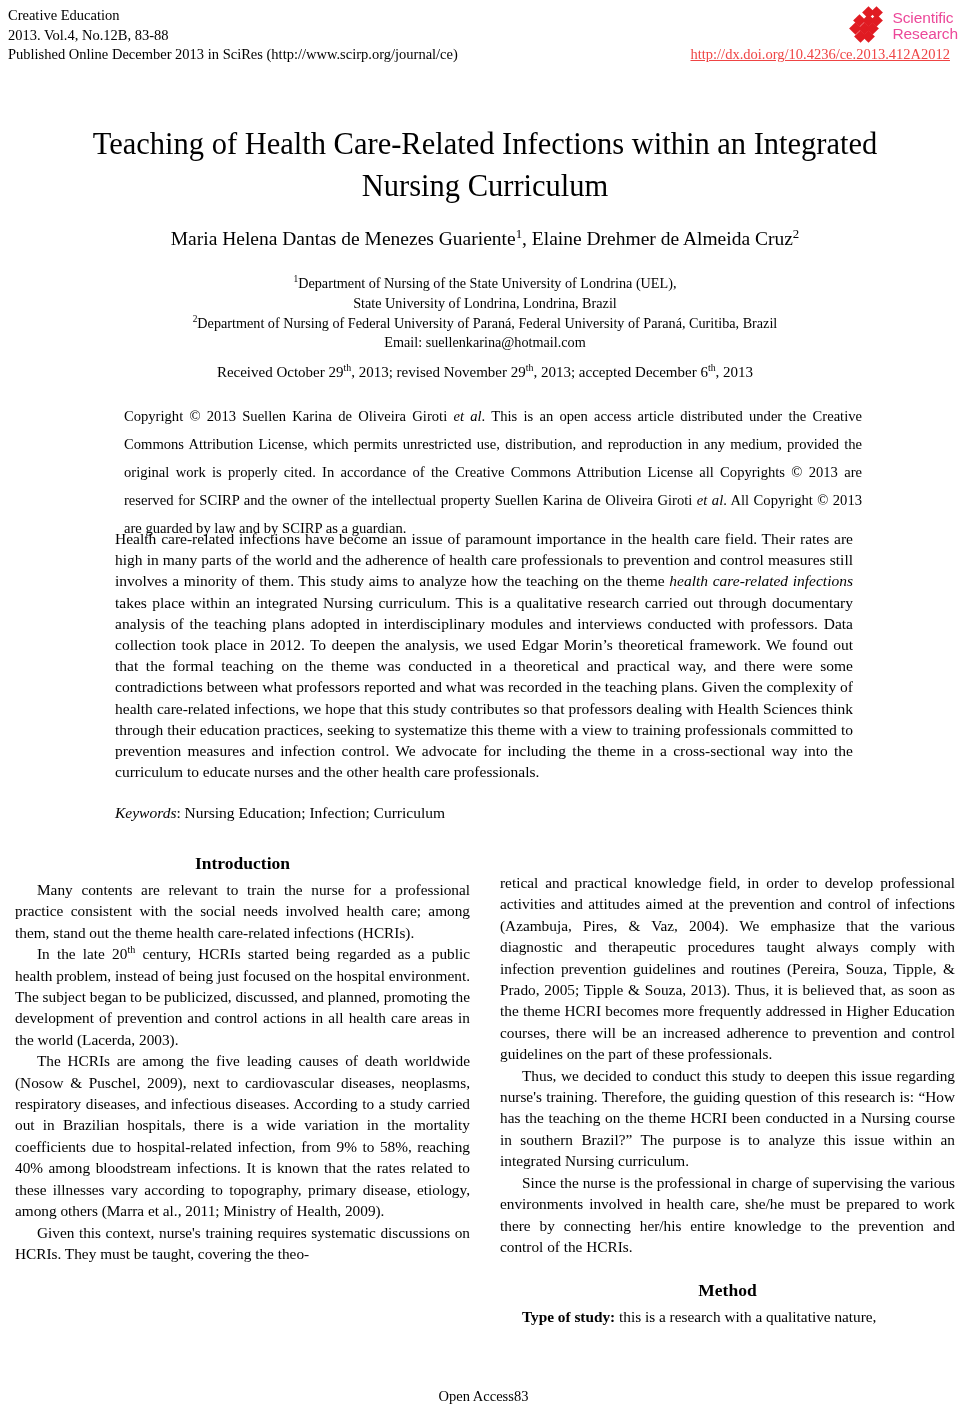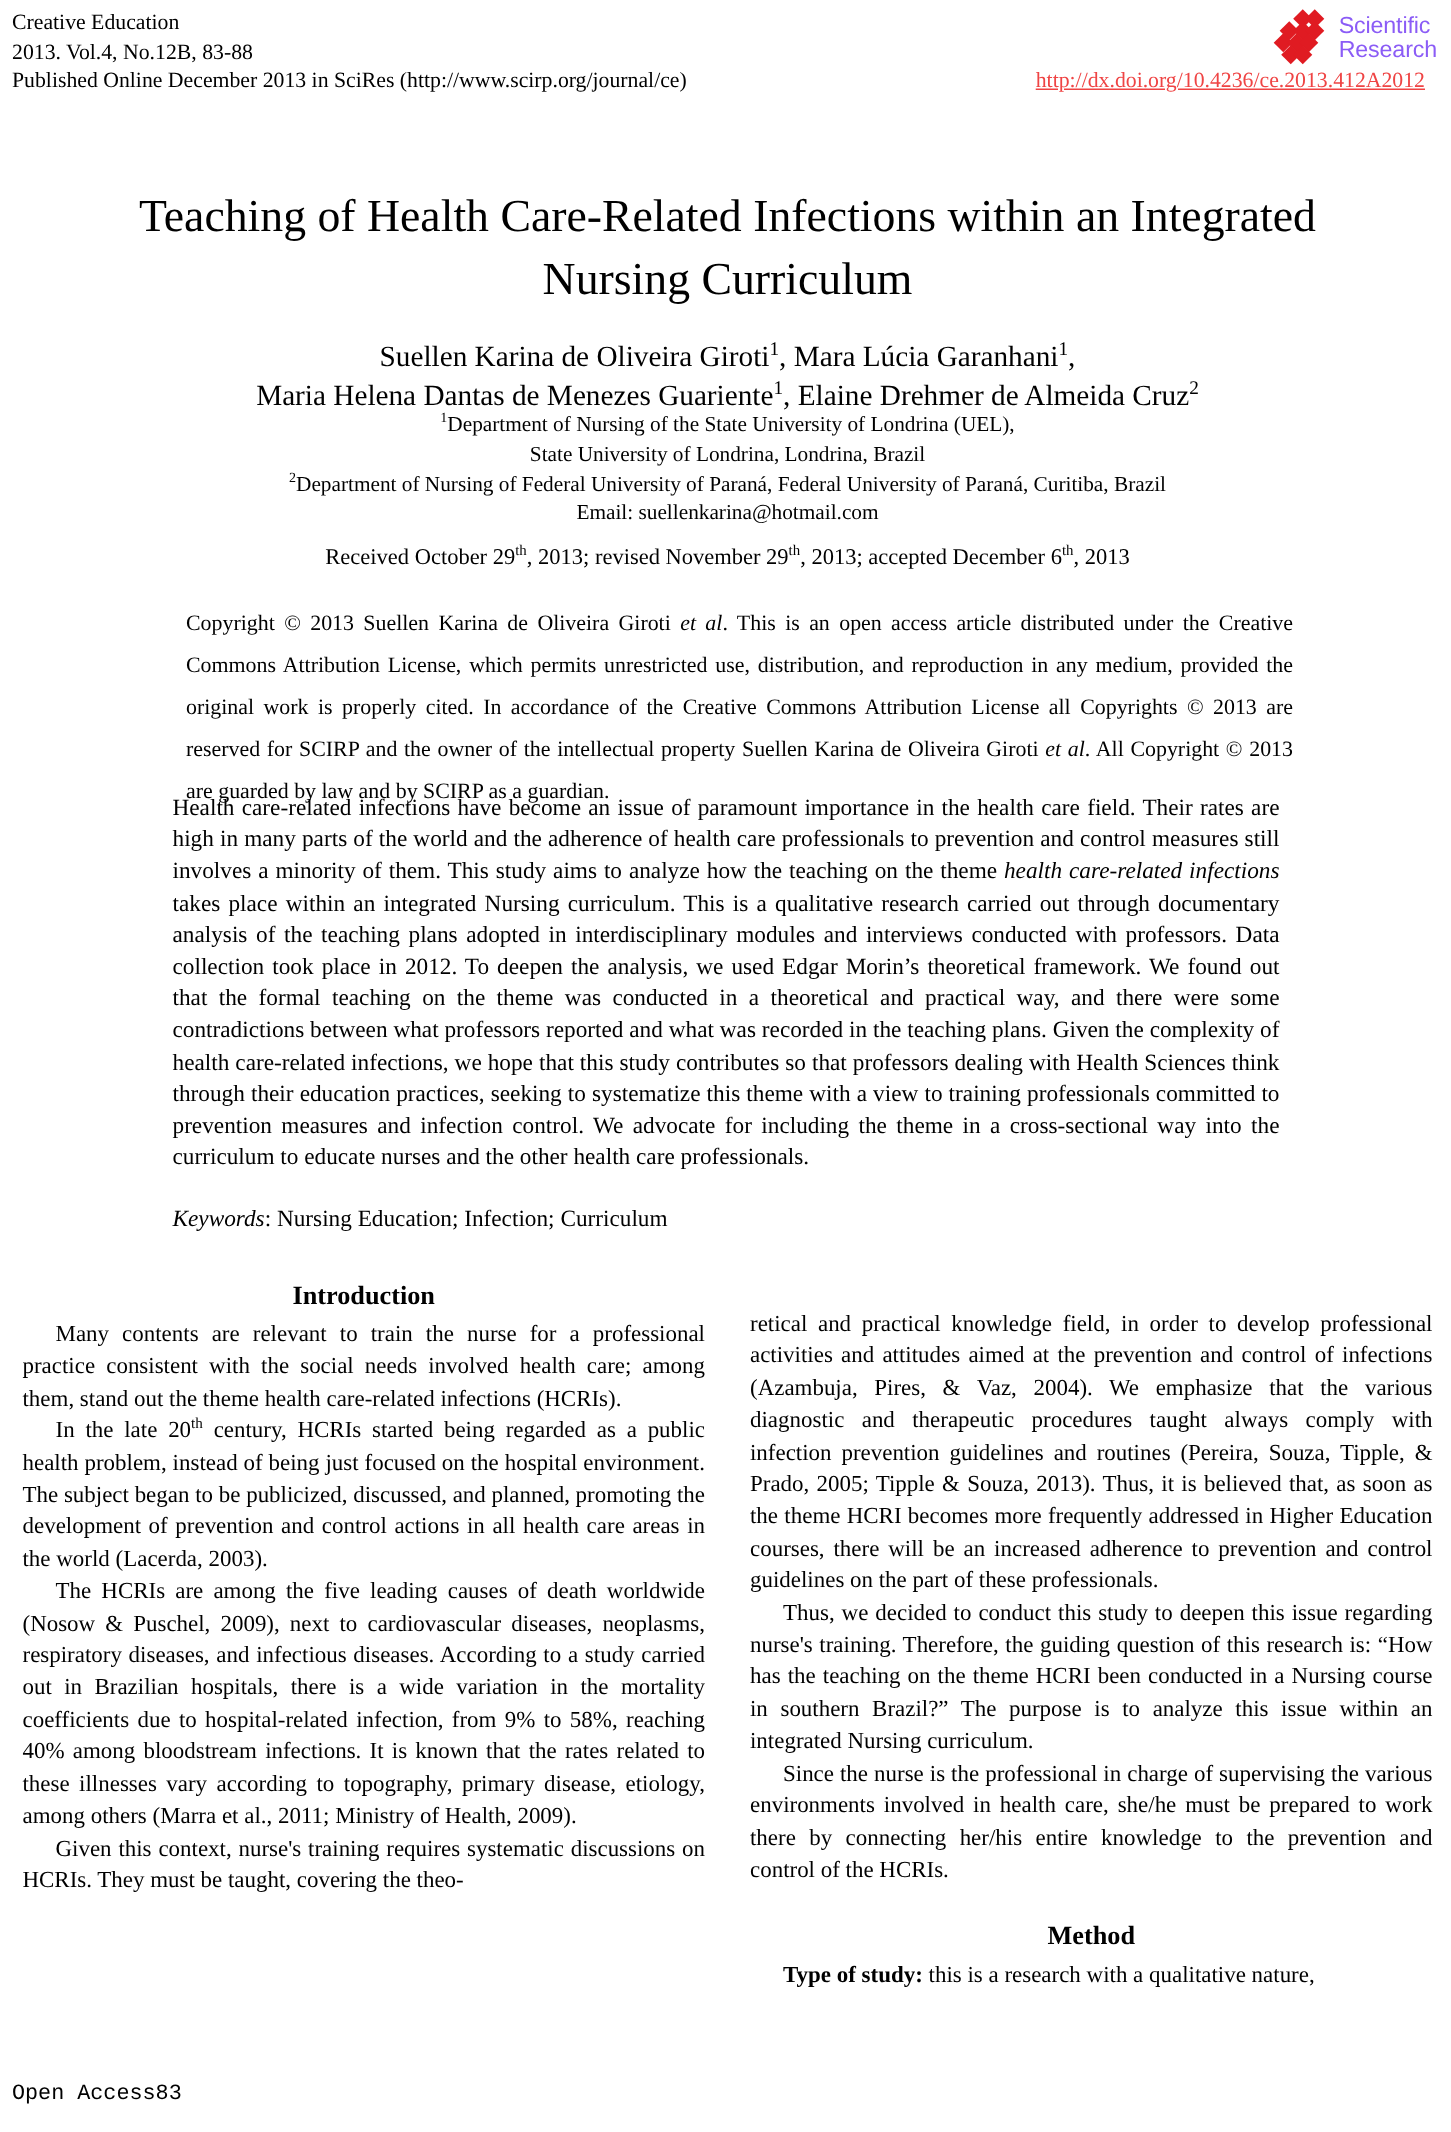--- a/index.html
+++ b/index.html
@@ -69,21 +69,21 @@
     height: 9px;
     background: #e01b22;
     transform: rotate(45deg);
     display: block;
   }
   .sr-words {
     font-family: "Liberation Sans", sans-serif;
     font-size: 15.5px;
     line-height: 16.5px;
     font-weight: 400;
-    color: #8b5cf6;
+    color: #ec4899;
     letter-spacing: -0.1px;
   }
 
   
   .title {
     position: absolute;
     top: 103px;
     left: 70px;
     width: 830px;
     text-align: center;
@@ -191,22 +191,21 @@
 
   
   .footer {
     position: absolute;
     bottom: 16px;
     left: 8px;
     width: 951px;
     font-size: 14.5px;
     line-height: 18px;
     display: flex;
-    justify-content: flex-start;
-    font-family: Liberation Mono, monospace;
+    justify-content: center;
   }
 </style>
 </head>
 <body>
 
 <div class="page">
 
   <div class="masthead">
     <div class="journal-lines">
       <div>Creative Education</div>
@@ -232,21 +231,20 @@
         <span style="display:block">Research</span>
       </span>
     </div>
 
     <a class="doi-link" href="#">http://dx.doi.org/10.4236/ce.2013.412A2012</a>
   </div>
 
   <h1 class="title">Teaching of Health Care-Related Infections within an Integrated Nursing Curriculum</h1>
 
   <div class="authors">
-    <div>Suellen Karina de Oliveira Giroti<sup>1</sup>, Mara Lúcia Garanhani<sup>1</sup>,</div>
     <div>Maria Helena Dantas de Menezes Guariente<sup>1</sup>, Elaine Drehmer de Almeida Cruz<sup>2</sup></div>
   </div>
 
   <div class="affil">
     <div><sup>1</sup>Department of Nursing of the State University of Londrina (UEL),</div>
     <div>State University of Londrina, Londrina, Brazil</div>
     <div><sup>2</sup>Department of Nursing of Federal University of Paraná, Federal University of Paraná, Curitiba, Brazil</div>
     <div>Email: suellenkarina@hotmail.com</div>
   </div>
 

